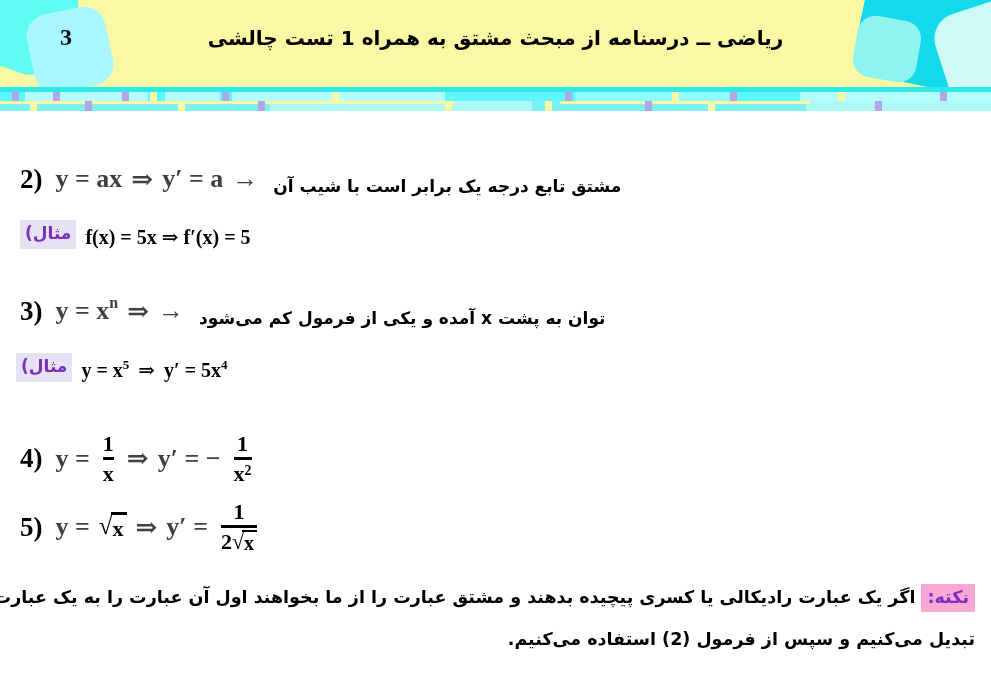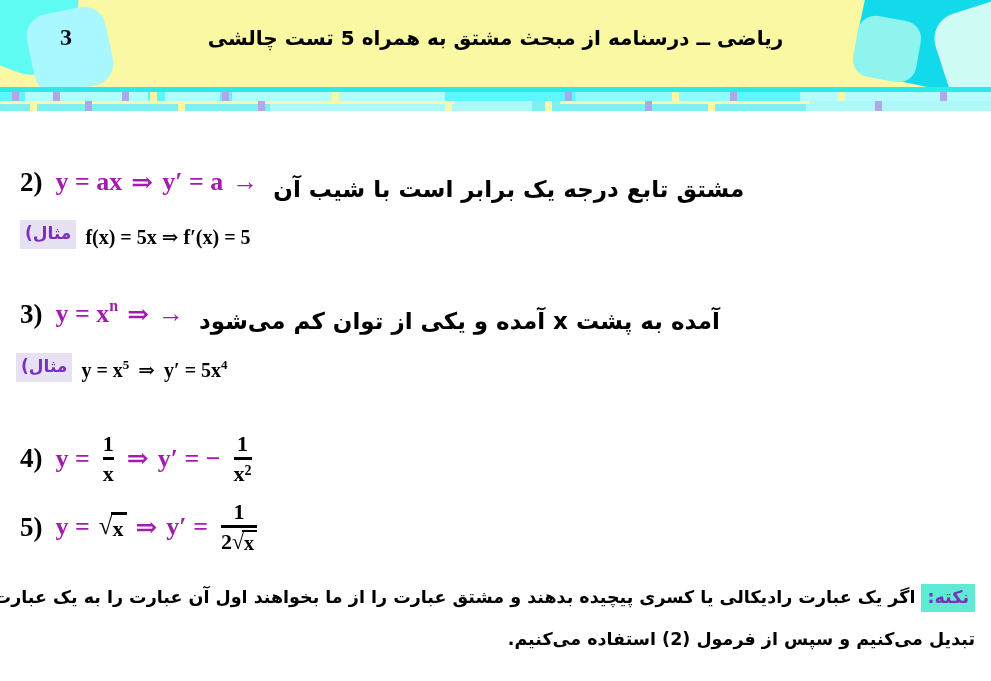--- a/index.html
+++ b/index.html
@@ -17,23 +17,23 @@
   
   .strip{position:absolute;left:0;top:87px;width:991px;z-index:2;}
   .strip-row{position:relative;width:100%;overflow:hidden;}
   .seg{position:absolute;top:0;bottom:0;}
   .tick{position:absolute;top:0;bottom:0;width:7px;}
   .topline{position:absolute;top:0;height:3px;}
 
   
   .row{position:absolute;display:flex;align-items:center;gap:9px;white-space:nowrap;}
   .mnum{font-family:"Liberation Serif","DejaVu Serif",serif;font-weight:bold;font-size:27px;color:#000;margin-right:4px;}
-  .math{font-family:"Liberation Serif","DejaVu Serif",serif;font-weight:bold;font-size:26px;color:#a21caf;}
+  .math{font-family:"Liberation Serif","DejaVu Serif",serif;font-weight:bold;font-size:26px;color:#404040;}
   .sup{font-size:16px;position:relative;top:-11px;}
-  .ann{font-weight:bold;font-size:23px;color:#000;direction:rtl;margin-top:14px;margin-left:6px;}
+  .ann{font-weight:bold;font-size:17px;color:#000;direction:rtl;margin-top:14px;margin-left:6px;}
 
   .ex-label{font-weight:bold;font-size:17px;color:#7B2FBE;background:#E7E1F4;
             padding:3px 5px 6px 5px;direction:ltr;unicode-bidi:embed;}
   .ex-math{font-family:"Liberation Serif","DejaVu Serif",serif;font-weight:bold;font-size:20px;color:#000;margin-top:6px;}
   .ex-sup{font-size:13px;position:relative;top:-8px;}
 
   .frac{display:inline-flex;flex-direction:column;align-items:center;margin:0 4px;}
   .fr-txt{font-family:"Liberation Serif","DejaVu Serif",serif;font-weight:bold;font-size:22px;color:#000;line-height:1.05;}
   .fbar{align-self:stretch;height:0;border-top:3px solid #000;margin:2px 0;}
   .dsup{font-size:14px;position:relative;top:-6px;}
@@ -43,30 +43,30 @@
   .sqrt-sym{font-family:"Liberation Serif","DejaVu Serif",serif;font-weight:bold;font-size:25px;color:#000;}
   .sqrt-arg{font-family:"Liberation Serif","DejaVu Serif",serif;font-weight:bold;font-size:22px;color:#000;
             border-top:3px solid #000;margin-left:-2px;padding:1px 3px 0 2px;}
   .sqrt-sym.sm{font-size:22px;}
   .sqrt-arg.sm{font-size:20px;border-top-width:2.5px;}
 
   
   .note{position:absolute;left:14px;right:16px;top:576px;direction:rtl;text-align:right;
         font-weight:bold;font-size:17.5px;color:#000;}
   .note .line{line-height:42px;white-space:nowrap;}
-  .note-label{color:#7B2FBE;background:#5eead4;padding:3px 6px 5px 6px;}
+  .note-label{color:#7B2FBE;background:#f9a8d4;padding:3px 6px 5px 6px;}
 </style>
 </head>
 <body>
 
 <div class="page">
 
   <header class="header">
     <div class="page-num">3</div>
-    <div class="title">ریاضی ــ درسنامه از مبحث مشتق به همراه 5 تست چالشی</div>
+    <div class="title">ریاضی ــ درسنامه از مبحث مشتق به همراه 1 تست چالشی</div>
   <div class="blob" style="left: -28px; top: -38px; width: 100px; height: 108px; border-radius: 32px; background: rgb(94, 251, 243); transform: rotate(20deg);"></div>
       <div class="blob" style="left: 30px; top: 10px; width: 80px; height: 80px; border-radius: 22px; background: rgb(169, 248, 255); transform: rotate(-12deg);"></div>
       <div class="blob" style="left: 862px; top: -45px; width: 125px; height: 130px; border-radius: 42px; background: rgb(18, 218, 234); transform: rotate(12deg);"></div>
       <div class="blob" style="left: 940px; top: 5px; width: 95px; height: 95px; border-radius: 26px; background: rgb(207, 251, 245); transform: rotate(-18deg);"></div>
       <div class="blob" style="left: 855px; top: 18px; width: 64px; height: 62px; border-radius: 18px; background: rgb(143, 243, 238); transform: rotate(10deg);"></div>
     </header>
 
   <div class="strip">
       <div class="strip-row" style="height: 5px; background: rgb(46, 233, 233);"></div>
       <div class="strip-row" style="height: 9px; background: rgb(95, 247, 255);">
@@ -117,21 +117,21 @@
   <div class="row" style="left:20px;top:219px;">
     <span class="ex-label">(مثال</span>
     <span class="ex-math">f(x) = 5x ⇒ f′(x) = 5</span>
   </div>
 
   <div class="row" style="left:20px;top:294px;">
     <span class="mnum">3)</span>
     <span class="math"><span>y = x</span><span class="sup">n</span></span>
     <span class="math">⇒</span>
     <span class="math">→</span>
-    <span class="ann" dir="rtl">آمده به پشت x آمده و یکی از توان کم می‌شود</span>
+    <span class="ann" dir="rtl">توان به پشت x آمده و یکی از فرمول کم می‌شود</span>
   </div>
 
   <div class="row" style="left:16px;top:352px;">
     <span class="ex-label">(مثال</span>
     <span class="ex-math"><span>y = x</span><span class="ex-sup">5</span></span>
     <span class="ex-math">⇒</span>
     <span class="ex-math"><span>y′ = 5x</span><span class="ex-sup">4</span></span>
   </div>
 
   <div class="row" style="left:20px;top:432px;">

